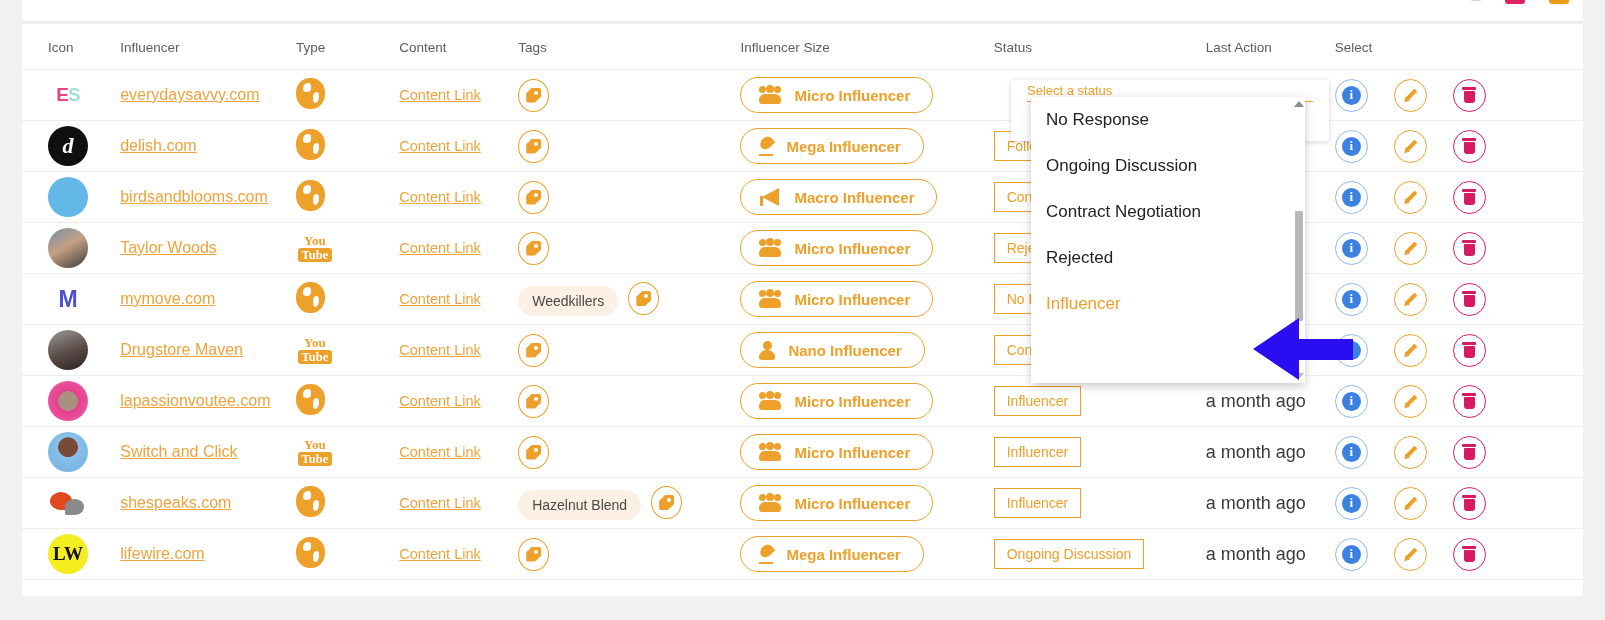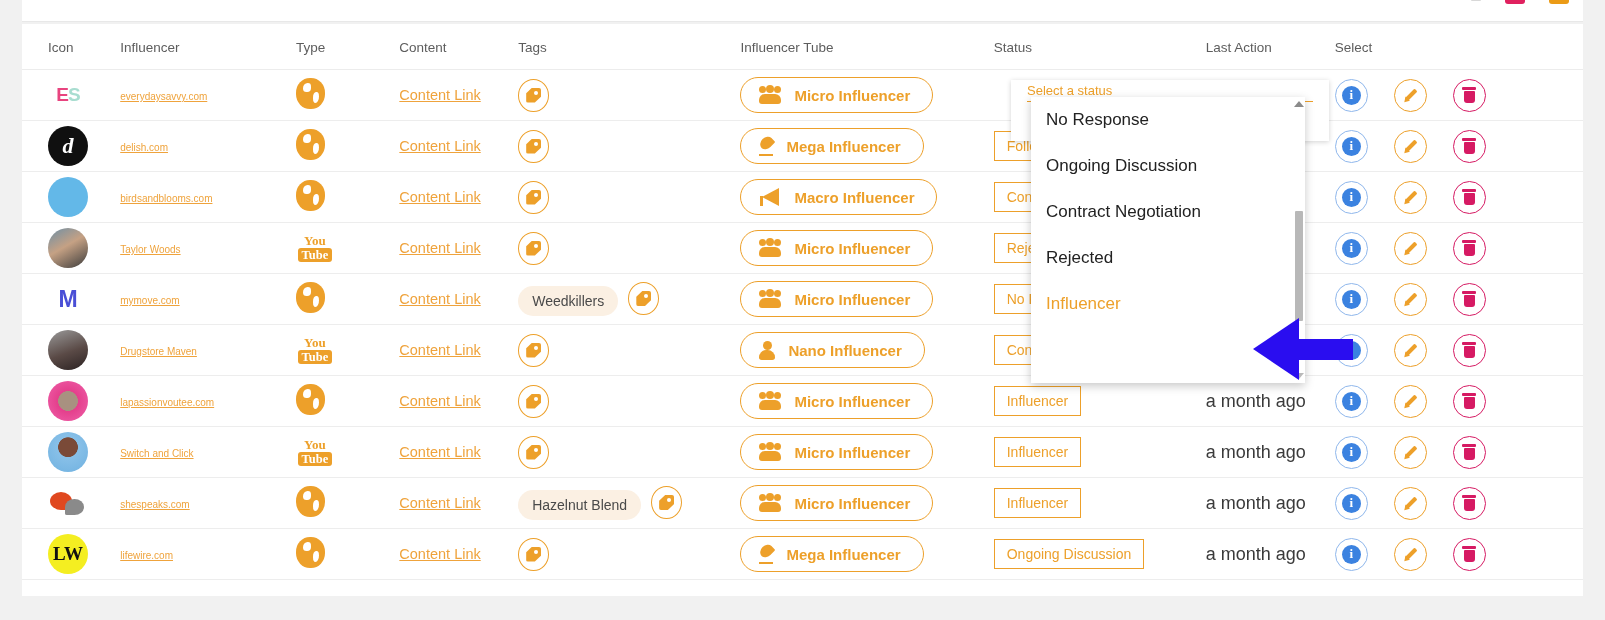--- a/index.html
+++ b/index.html
@@ -65,21 +65,21 @@
   .av-mm { background: #fff; color: #4a4fd6; font-size: 23px; font-weight: 700; }
   .av-dm { background: linear-gradient(160deg,#9a9a9a 0%,#5a4a46 55%,#2b2222 100%); }
   .av-lp { background: radial-gradient(circle at 50% 50%, #a89180 0 34%, #e43f8c 36%, #f061ab 100%); }
   .av-sc { background: radial-gradient(circle at 50% 38%, #7a4a38 0 30%, #88c0e8 32%, #6fb1e0 100%); }
   .av-ss { background: #fff; position: relative; }
   .av-ss .bub1 { position:absolute; width:22px; height:18px; background:#e0481f; border-radius:50% 50% 10% 50%; left:2px; top:9px; }
   .av-ss .bub2 { position:absolute; width:19px; height:16px; background:#8a8a8a; border-radius:50% 50% 50% 10%; left:17px; top:16px; }
   .av-lw { background: #f4ee21; color: #111; font-size: 19px; font-weight: 700; font-family: "Liberation Serif", serif; }
 
   .inf-link {
-    color: #efa33c; text-decoration: underline; font-size: 10px;
+    color: #efa33c; text-decoration: underline; font-size: 16px;
     cursor: pointer; white-space: nowrap;
   }
   .cont-link {
     color: #efa33c; text-decoration: underline; font-size: 14.5px; cursor: pointer;
   }
 
   
   .globe {
     width: 29px; height: 31px; background: #eda02a;
     border-radius: 48%; position: relative; display:inline-block;
@@ -220,21 +220,21 @@
 
   <div class="card">
     <table class="tbl">
       <thead>
         <tr>
           <th class="c-icon">Icon</th>
           <th class="c-inf">Influencer</th>
           <th class="c-type">Type</th>
           <th class="c-cont">Content</th>
           <th class="c-tags">Tags</th>
-          <th class="c-size">Influencer Tube</th>
+          <th class="c-size">Influencer Size</th>
           <th class="c-status">Status</th>
           <th class="c-last">Last Action</th>
           <th class="c-act">Select</th>
         </tr>
       </thead>
       <tbody id="tbody">
           <tr>
             <td class="c-icon">
               <div class="avatar av-es">E<span class="s">S</span></div>
             </td>

